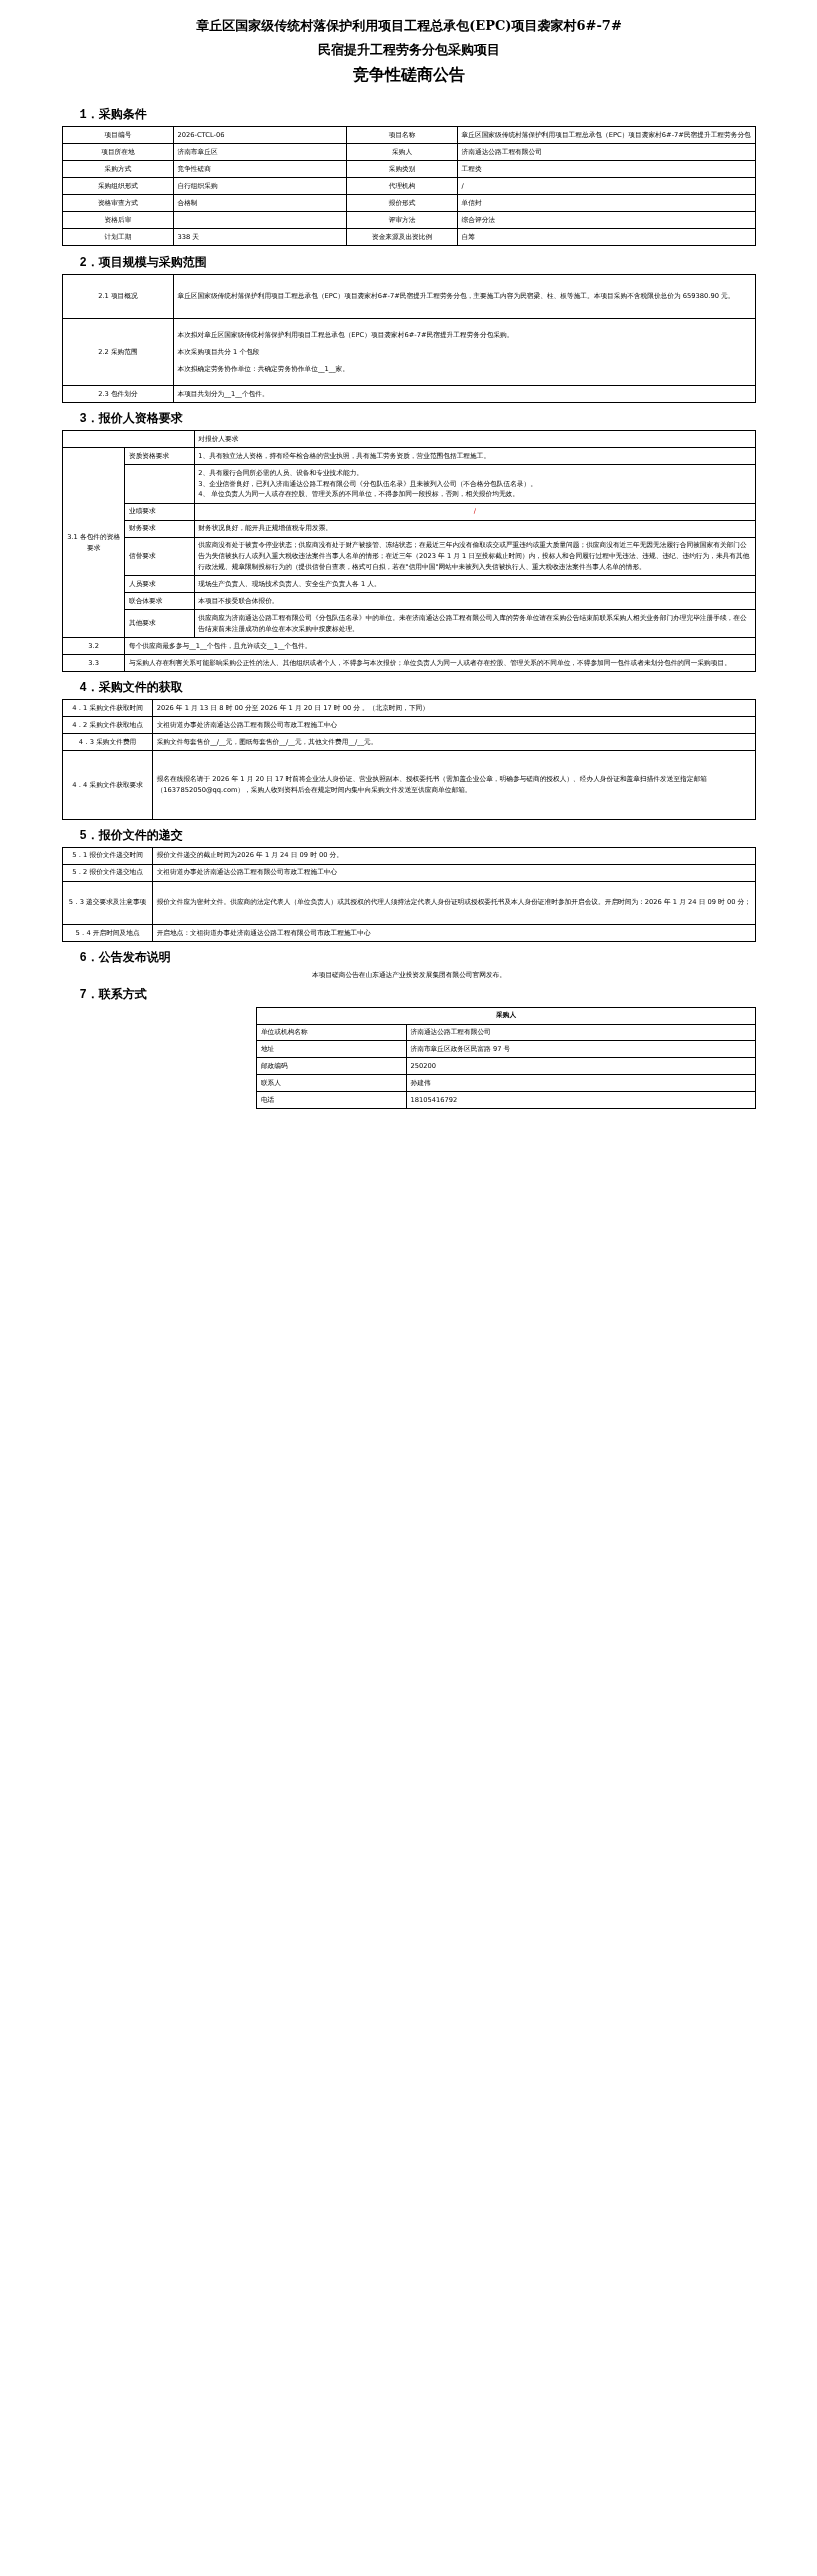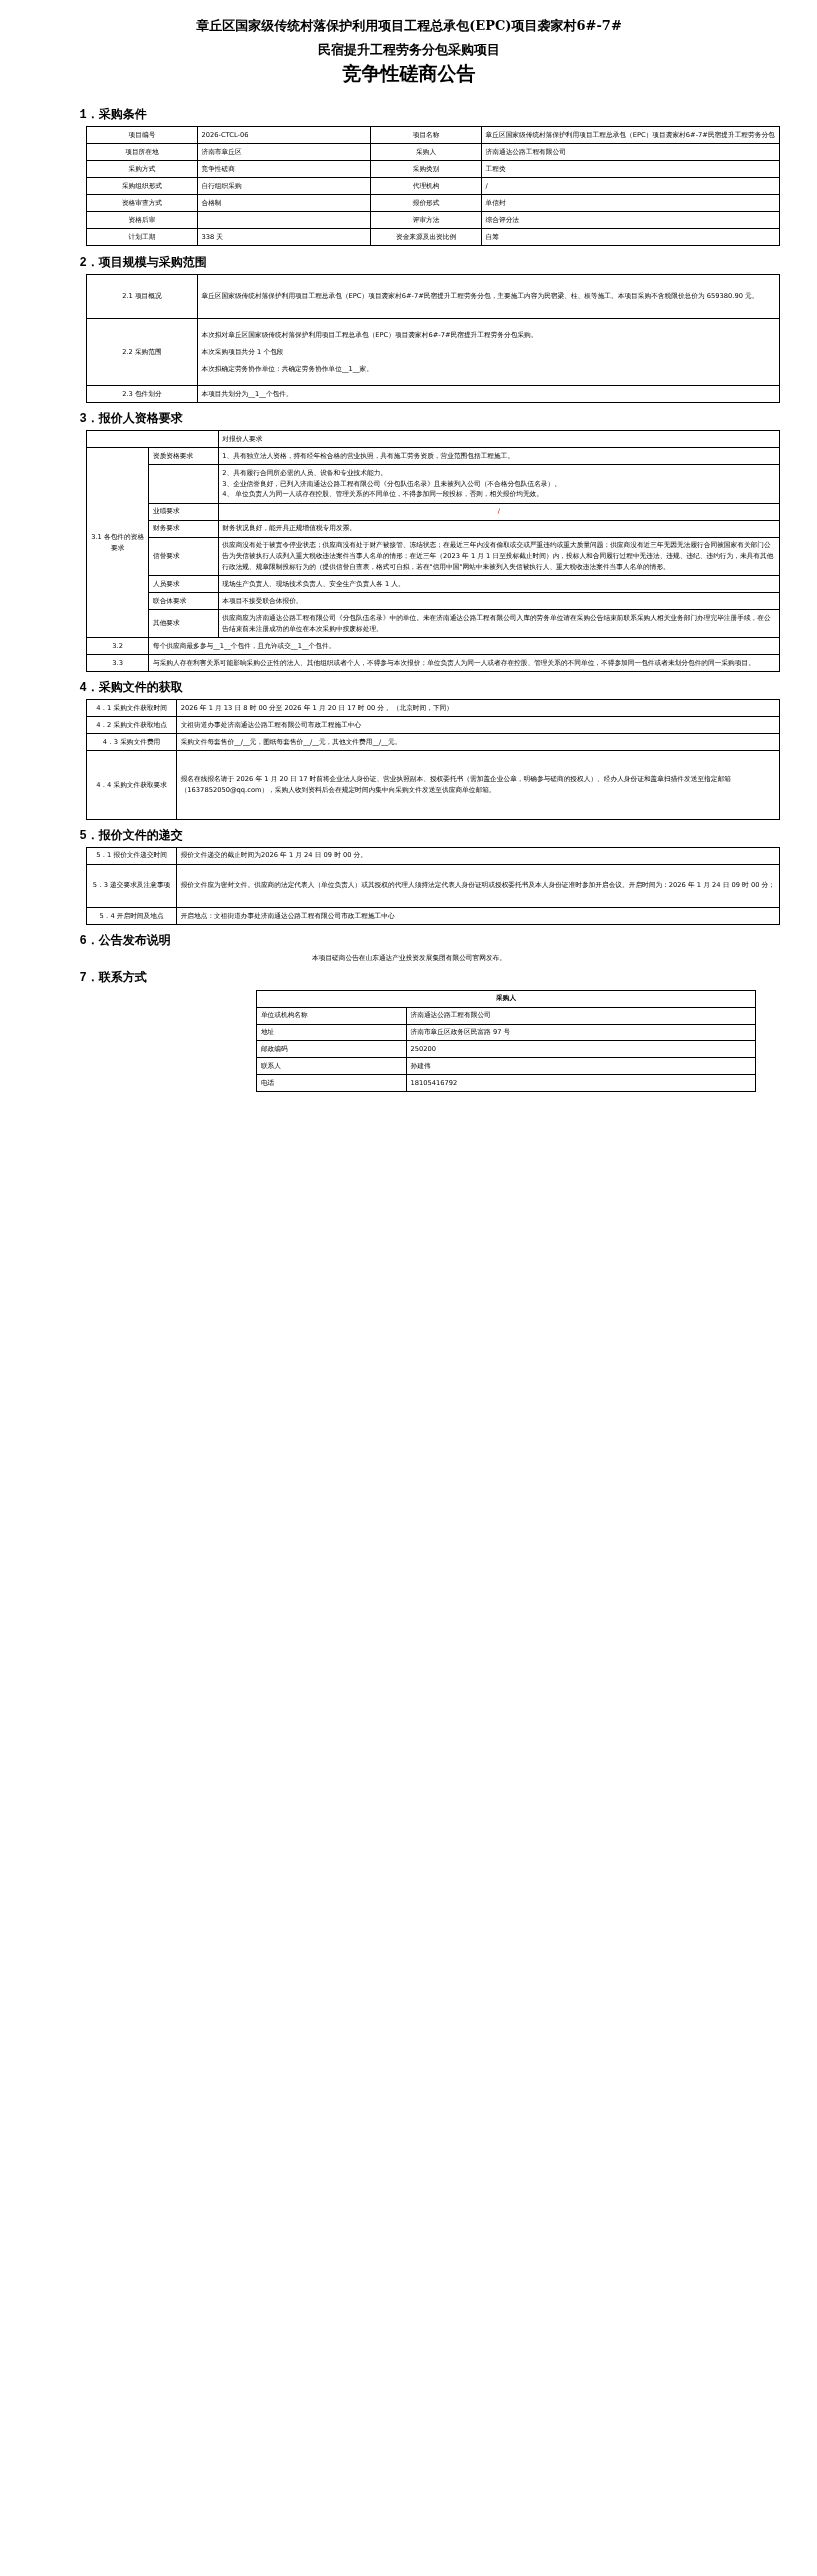--- a/index.html
+++ b/index.html
@@ -22,36 +22,35 @@
     margin-bottom: 18px;
   }
   .title-line {
     font-family: "DejaVu Serif", "Liberation Serif", serif;
     font-weight: bold;
     font-size: 13px;
     line-height: 24px;
     letter-spacing: 0px;
   }
   .title-sub {
-    font-family: Liberation Mono, monospace;
+    font-family: Liberation Sans, sans-serif;
     font-weight: bold;
-    font-size: 19px;
+    font-size: 16px;
     line-height: 26px;
   }
   .section-head {
     font-size: 12px;
     font-weight: bold;
     margin: 7.2px 0 3.1px 17.5px;
     font-family: Liberation Mono, monospace;
   }
   table.doc {
     border-collapse: collapse;
     width: 100%;
     table-layout: fixed;
-    margin-left: 24px;
   }
   table.doc td, table.doc th {
     border: 0.5px solid #000;
     font-size: 6.7px;
     line-height: 10.8px;
     padding: 2.6px 3.6px;
     vertical-align: middle;
     font-family: "DejaVu Sans", "Liberation Sans", sans-serif;
     word-wrap: break-word;
   }
@@ -266,20 +265,24 @@
     <colgroup>
         <col style="width:13%">
         <col style="width:87%">
       </colgroup>
     <tbody>
       <tr>
         <td class="lbl">5．1 报价文件递交时间</td>
         <td class="val">报价文件递交的截止时间为2026 年 1 月 24 日 09 时 00 分。</td>
       </tr>
       <tr>
+        <td class="lbl">5．2 报价文件递交地点</td>
+        <td class="val">文祖街道办事处济南通达公路工程有限公司市政工程施工中心</td>
+      </tr>
+      <tr>
         <td class="lbl" style="height:37px">5．3 递交要求及注意事项</td>
         <td class="val">报价文件应为密封文件。供应商的法定代表人（单位负责人）或其授权的代理人须持法定代表人身份证明或授权委托书及本人身份证准时参加开启会议。开启时间为：2026 年 1 月 24 日 09 时 00 分；</td>
       </tr>
       <tr>
         <td class="lbl">5．4 开启时间及地点</td>
         <td class="val">开启地点：文祖街道办事处济南通达公路工程有限公司市政工程施工中心</td>
       </tr>
     </tbody>
   </table>
 

